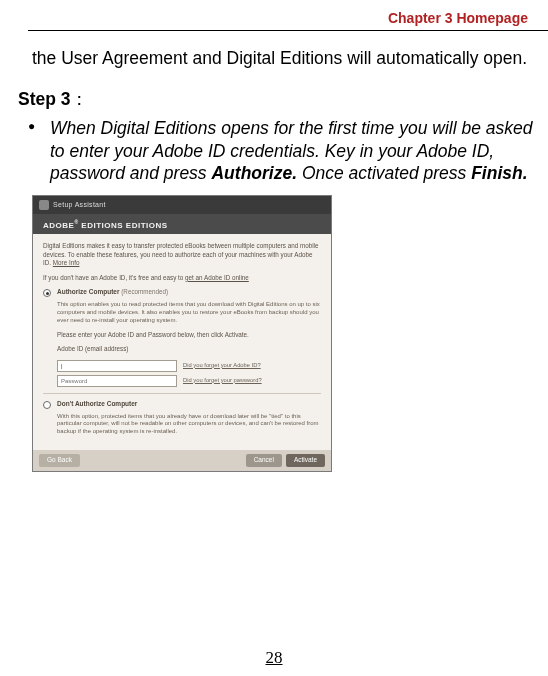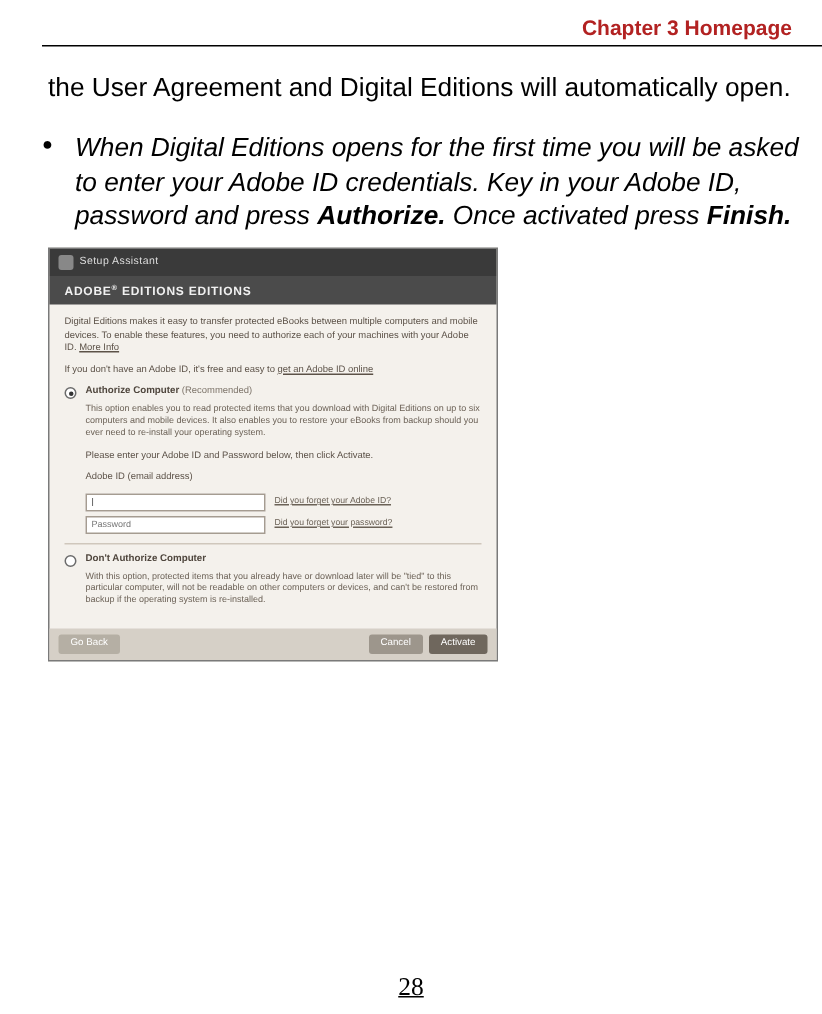--- a/index.html
+++ b/index.html
@@ -173,20 +173,23 @@
 </style>
 </head>
 <body>
 
 <div class="header">Chapter 3 Homepage</div>
 
 <div class="content">
 
   <p class="lead">the User Agreement and Digital Editions will automatically open.</p>
 
+  <p class="step-label">
+    <b>Step 3</b><span class="colon">：</span>
+  </p>
 
   <ul class="bullet">
     <li>
       <span>When Digital Editions opens for the first time you will be asked to enter your Adobe ID credentials. Key in your Adobe ID, password and press </span><b>Authorize.</b><span> Once activated press </span><b>Finish.</b>
     </li>
   </ul>
 
   <div class="shot">
     <div class="titlebar">
       <div class="tb-icon"></div>

